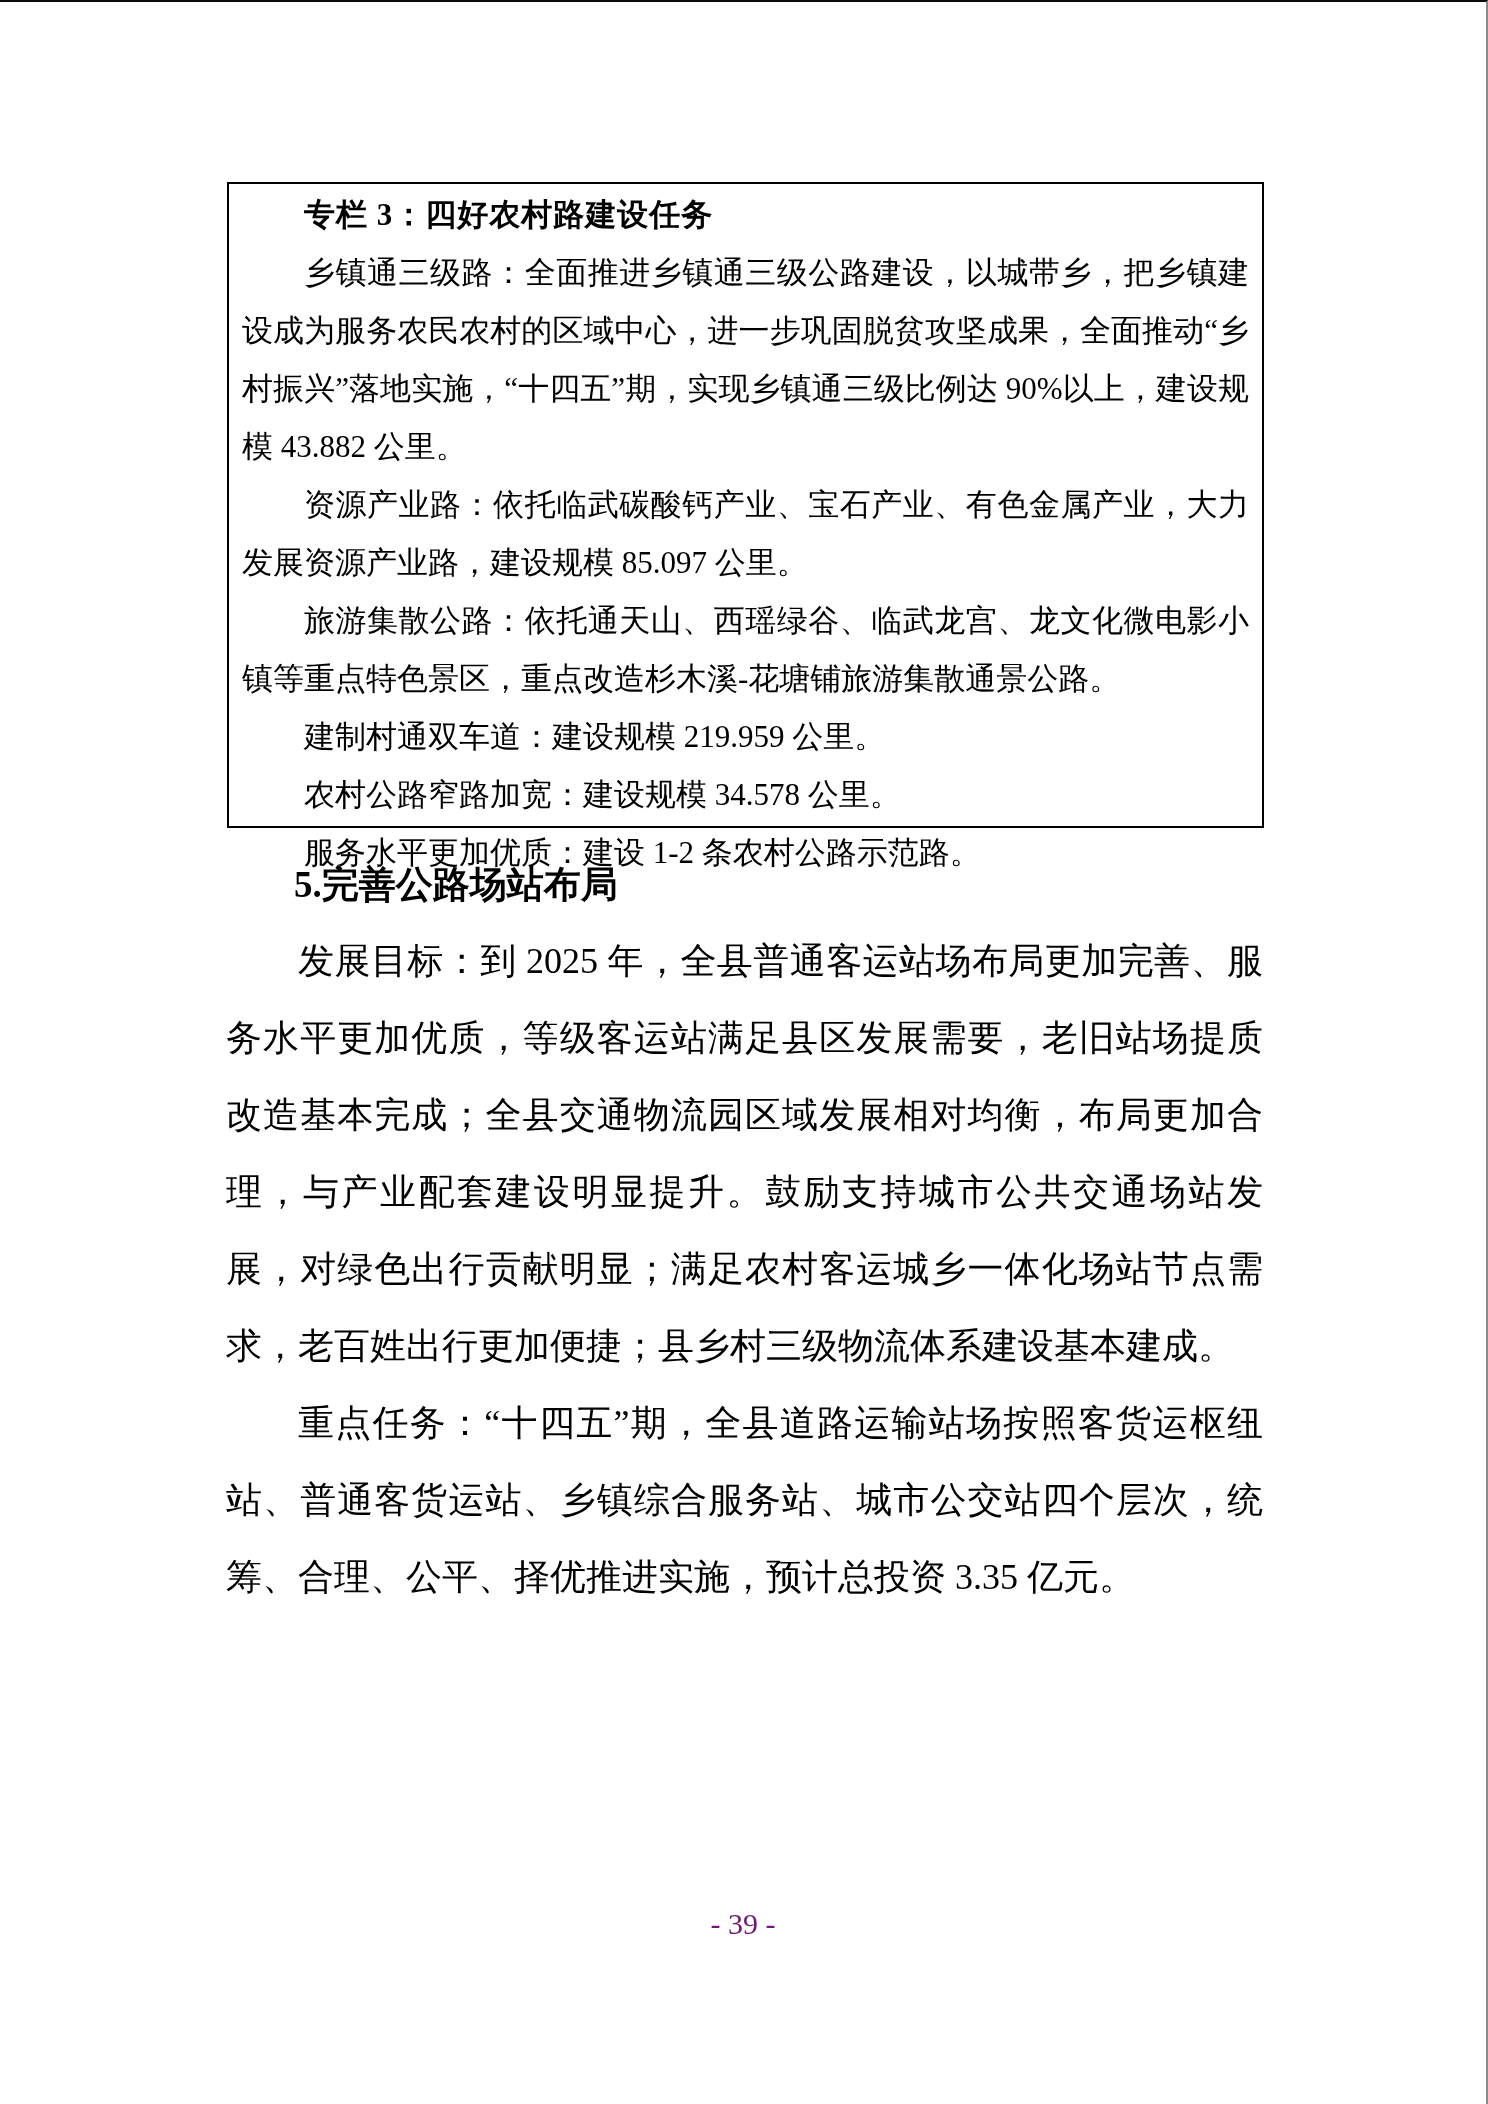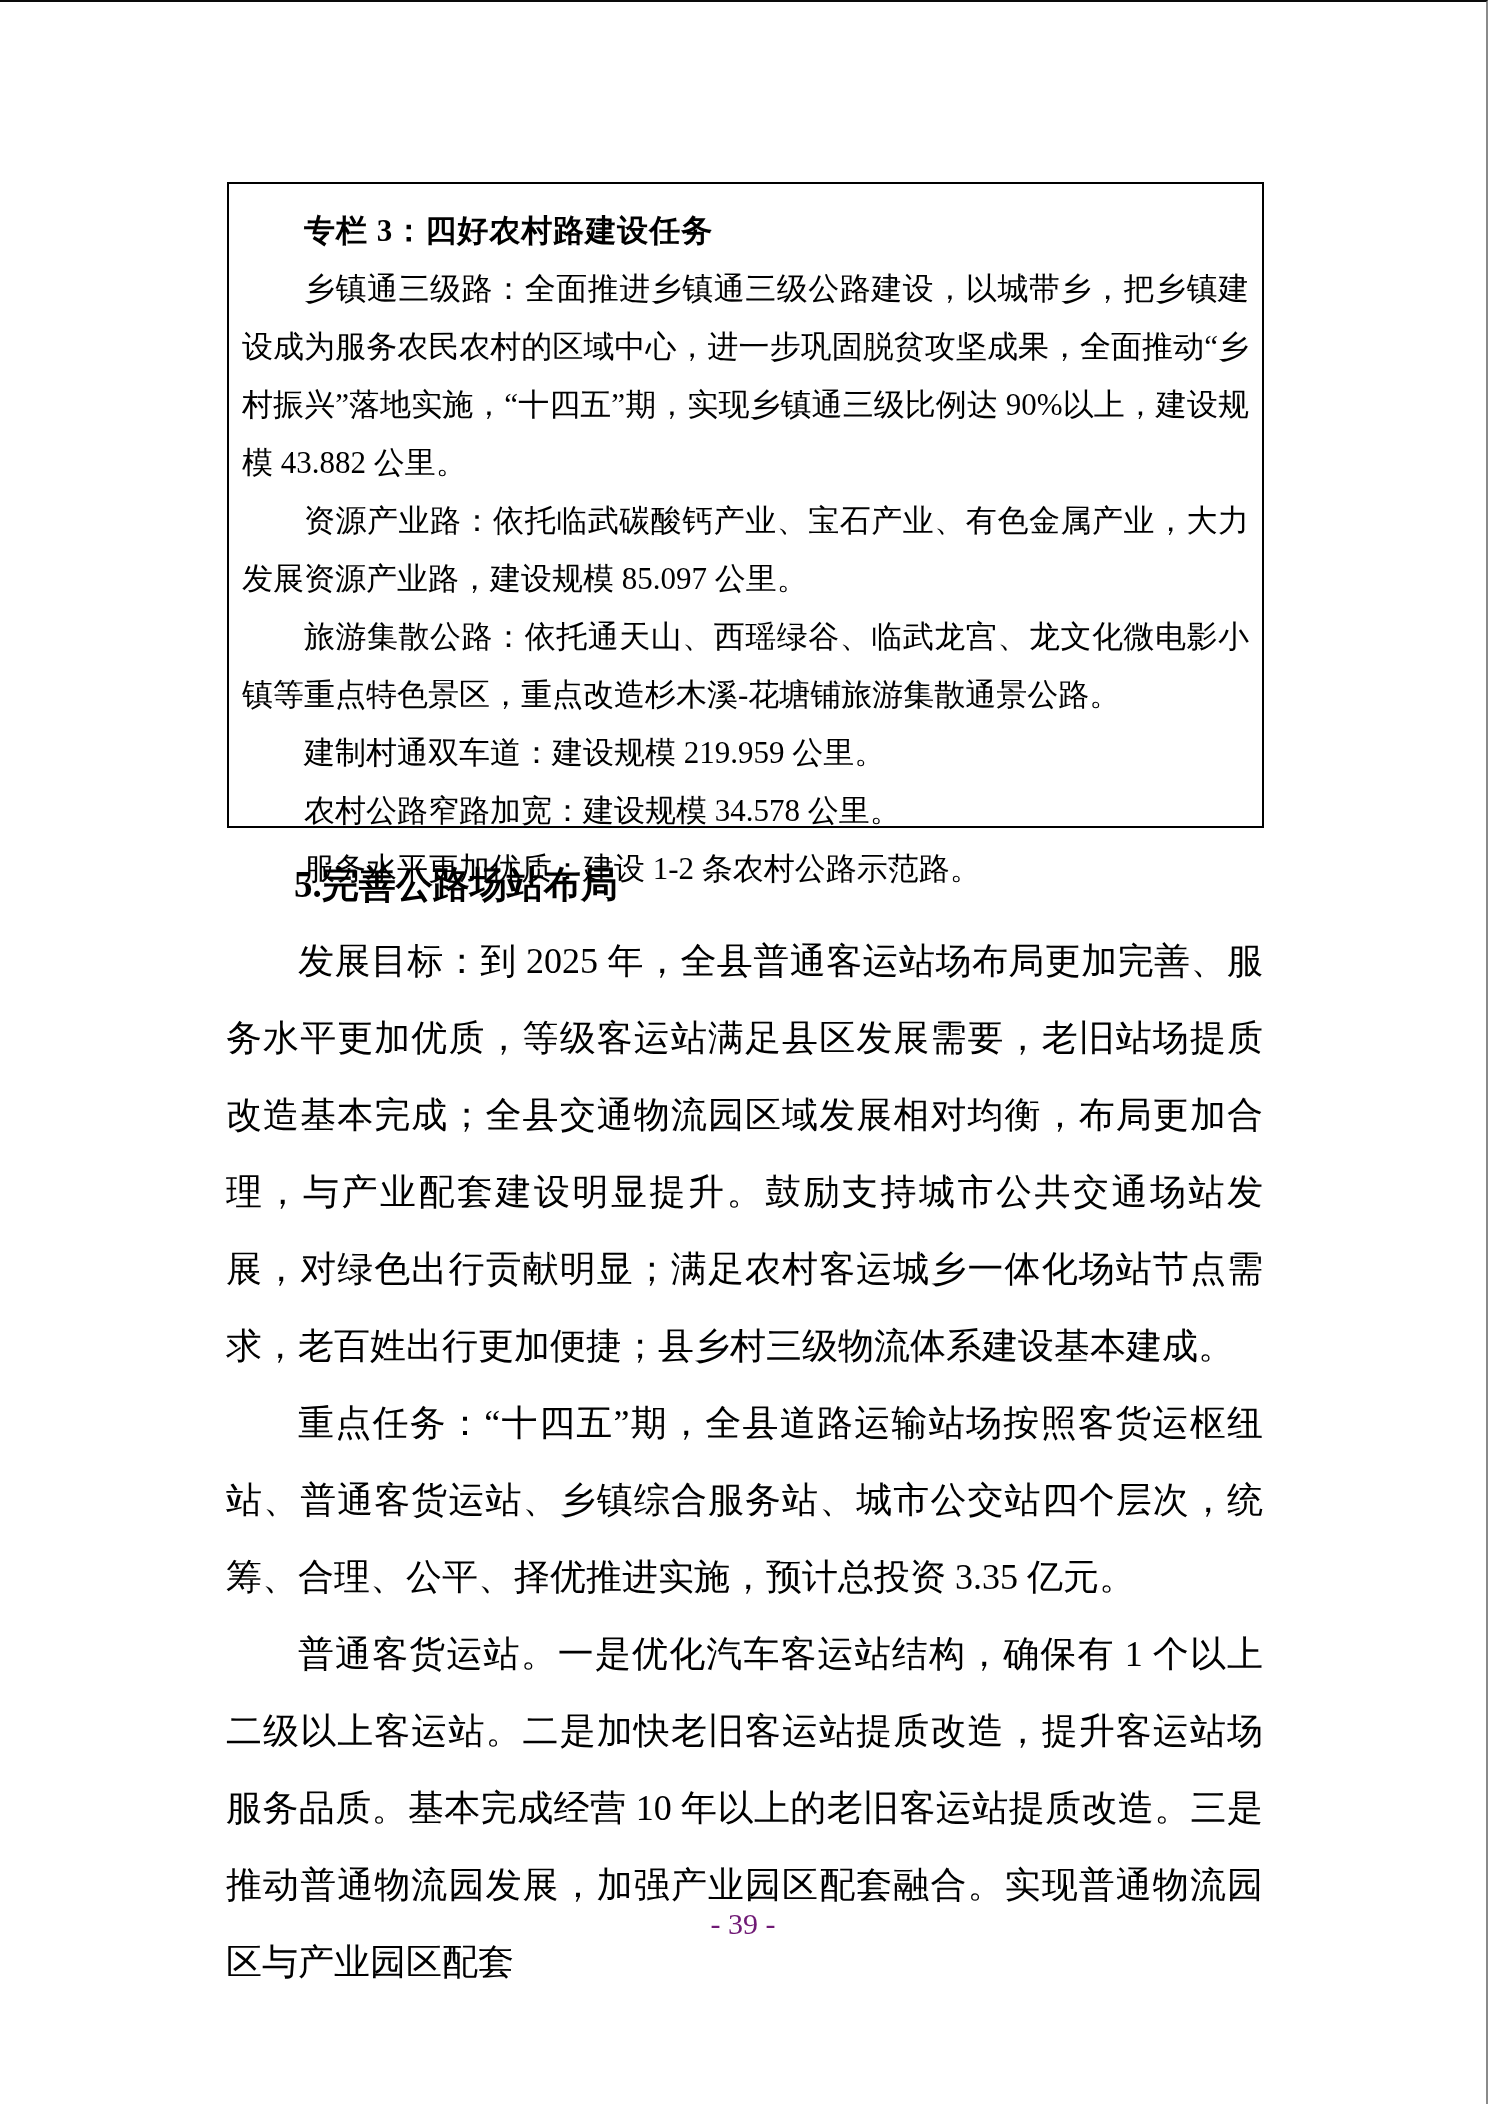--- a/index.html
+++ b/index.html
@@ -16,21 +16,21 @@
     overflow: hidden;
   }
   .callout {
     position: absolute;
     left: 227px;
     top: 180px;
     width: 1037px;
     height: 646px;
     box-sizing: border-box;
     border: 2px solid #000000;
-    padding: 18px 13px 0 13px;
+    padding: 2px 13px 0 13px;
     background: #ffffff;
   }
   .callout-title {
     margin: 0;
     font-size: 33px;
     font-weight: bold;
     line-height: 56px;
     text-align: center;
     letter-spacing: 1px;
   }
@@ -87,18 +87,17 @@
     <p><span class="label-bold">旅游集散公路：</span><span>依托通天山、西瑶绿谷、临武龙宫、龙文化微电影小镇等重点特色景区，重点改造杉木溪-花塘铺旅游集散通景公路。</span></p>
     <p><span class="label-bold">建制村通双车道：</span><span>建设规模 219.959 公里。</span></p>
     <p><span class="label-bold">农村公路窄路加宽：</span><span>建设规模 34.578 公里。</span></p>
     <p><span class="label-bold">服务水平更加优质：</span><span>建设 1-2 条农村公路示范路。</span></p>
   </div>
 
   <div class="body-flow">
     <p class="section-heading">5.完善公路场站布局</p>
     <p class="bodypara"><span class="label-bold">发展目标：</span><span>到 2025 年，全县普通客运站场布局更加完善、服务水平更加优质，等级客运站满足县区发展需要，老旧站场提质改造基本完成；全县交通物流园区域发展相对均衡，布局更加合理，与产业配套建设明显提升。鼓励支持城市公共交通场站发展，对绿色出行贡献明显；满足农村客运城乡一体化场站节点需求，老百姓出行更加便捷；县乡村三级物流体系建设基本建成。</span></p>
     <p class="bodypara"><span class="label-bold">重点任务：</span><span>“十四五”期，全县道路运输站场按照客货运枢纽站、普通客货运站、乡镇综合服务站、城市公交站四个层次，统筹、合理、公平、择优推进实施，预计总投资 3.35 亿元。</span></p>
-    <p class="bodypara"><span class="label-bold">普通客货运站。</span><span>一是优化汽车客运站结构，确保有 1 个以上二级以上客运站。二是加快老旧客运站提质改造，提升客运站场服务品质。基本完成经营 10 年以上的老旧客运站提质改造。三是推动普通物流园发展，加强产业园区配套融合。实现普通物流园区与产业园区配套</span></p>
   </div>
 
   <div class="page-footer">- 39 -</div>
 
 </div>
 
 </body></html>

